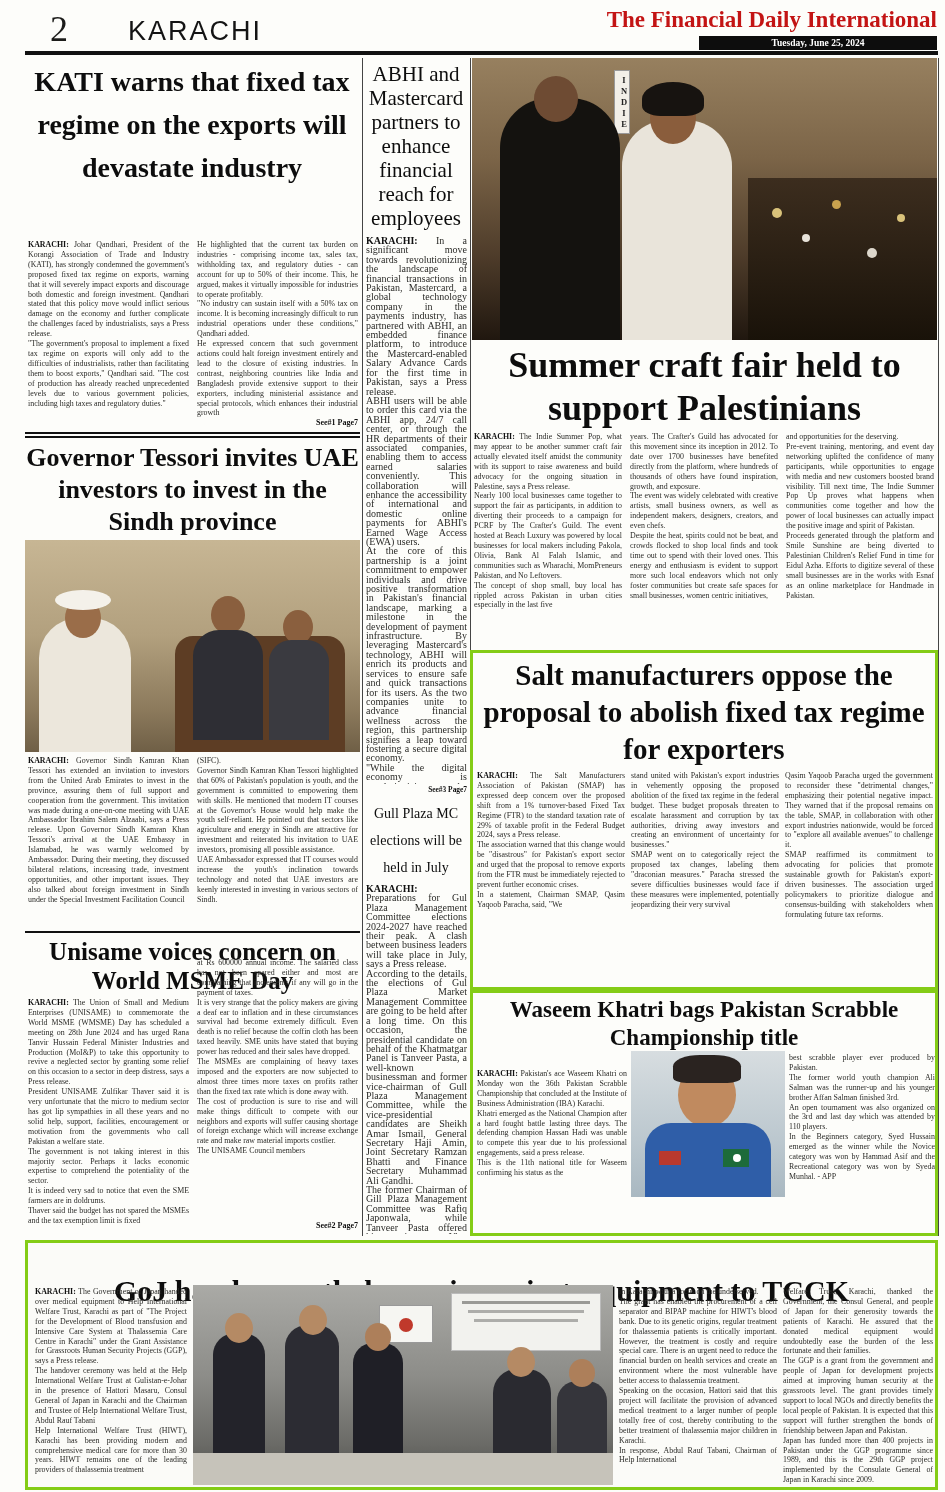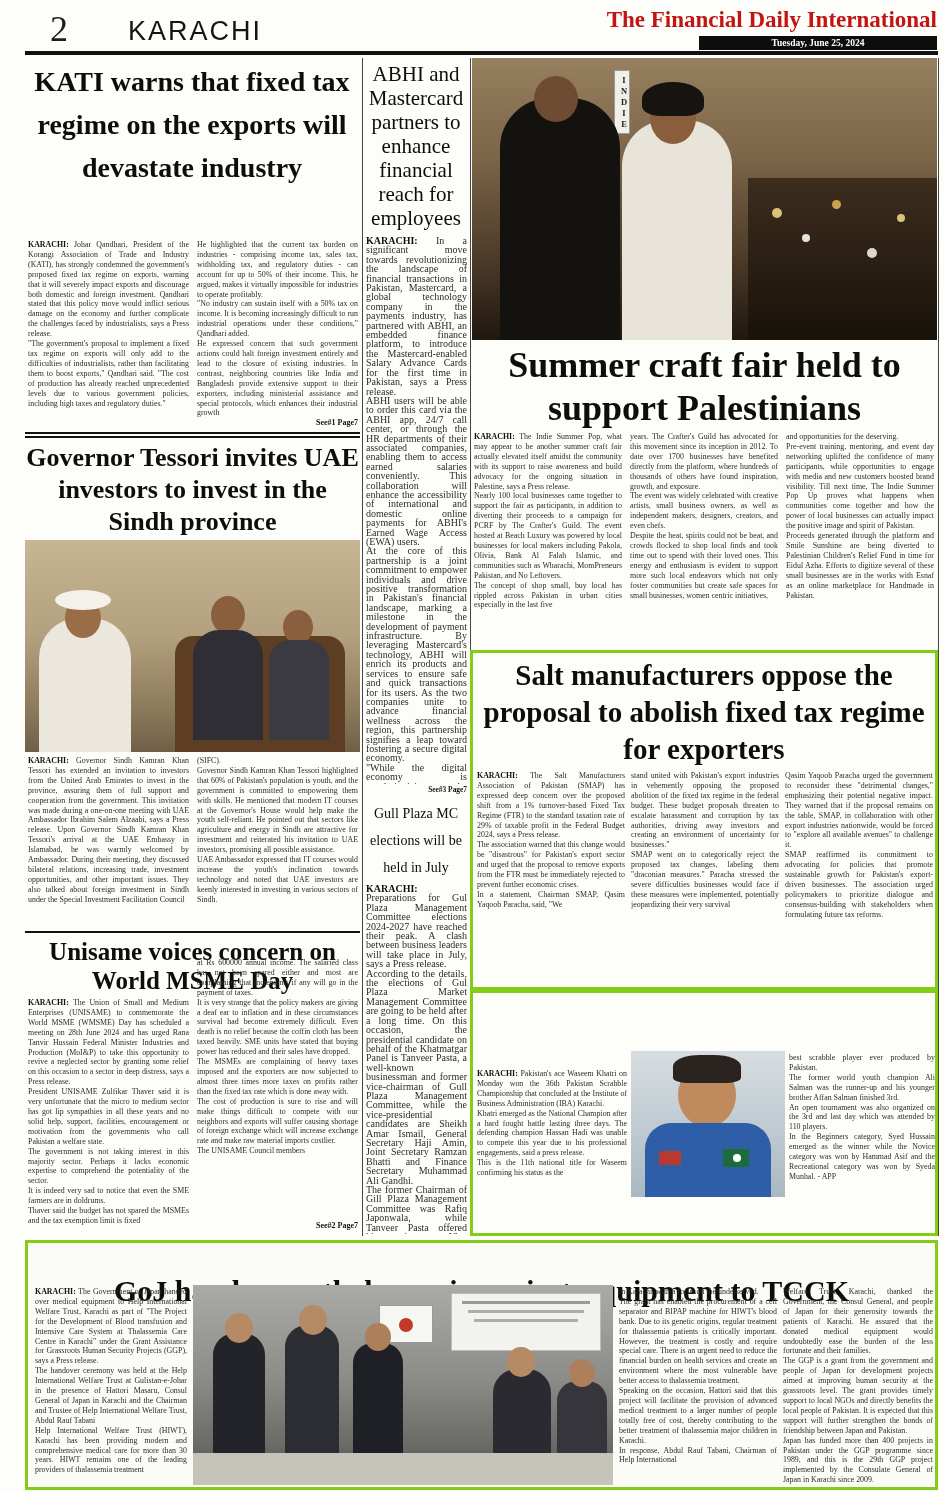--- a/index.html
+++ b/index.html
@@ -114,20 +114,21 @@
     <div class="abs body-text" style="left:4px; top:118px; width:148px; height:212px;"><span class="dateline">KARACHI: </span><span>The Salt Manufacturers Association of Pakistan (SMAP) has expressed deep concern over the proposed shift from a 1% turnover-based Fixed Tax Regime (FTR) to the standard taxation rate of 29% of taxable profit in the Federal Budget 2024, says a Press release.
 The association warned that this change would be "disastrous" for Pakistan's export sector and urged that the proposal to remove exports from the FTR must be immediately rejected to prevent further economic crises.
 In a statement, Chairman SMAP, Qasim Yaqoob Paracha, said, "We</span></div>
     <div class="abs body-text" style="left:158px; top:118px; width:148px; height:212px;">stand united with Pakistan's export industries in vehemently opposing the proposed abolition of the fixed tax regime in the federal budget. These budget proposals threaten to escalate harassment and corruption by tax authorities, driving away investors and creating an environment of uncertainty for businesses."
 SMAP went on to categorically reject the proposed tax changes, labeling them "draconian measures." Paracha stressed the severe difficulties businesses would face if these measures were implemented, potentially jeopardizing their very survival</div>
     <div class="abs body-text" style="left:312px; top:118px; width:148px; height:212px;">Qasim Yaqoob Paracha urged the government to reconsider these "detrimental changes," emphasizing their potential negative impact. They warned that if the proposal remains on the table, SMAP, in collaboration with other export industries nationwide, would be forced to "explore all available avenues" to challenge it.
 SMAP reaffirmed its commitment to advocating for policies that promote sustainable growth for Pakistan's export-driven businesses. The association urged policymakers to prioritize dialogue and consensus-building with stakeholders when formulating future tax reforms.</div>
   </div>
 
   <div class="abs box" style="left:470px; top:990px; width:468px; height:246px;">
+    <div class="abs headline" style="left:2px; top:3px; width:458px; font-size:23px; line-height:28px;">Waseem Khatri bags Pakistan Scrabble Championship title</div>
     <div class="abs body-text" style="left:4px; top:76px; width:150px; height:180px;"><span class="dateline">KARACHI: </span><span>Pakistan's ace Waseem Khatri on Monday won the 36th Pakistan Scrabble Championship that concluded at the Institute of Business Administration (IBA) Karachi.
 Khatri emerged as the National Champion after a hard fought battle lasting three days. The defending champion Hassan Hadi was unable to compete this year due to his professional engagements, said a press release.
 This is the 11th national title for Waseem confirming his status as the</span></div>
     <div class="abs photo" style="left:158px; top:58px; width:154px; height:146px; background:linear-gradient(180deg,#d7dde0 0%,#bcc8cf 60%,#a9b8c1 100%);">
       <div class="silhouette" style="left:47px; top:12px; width:58px; height:64px; background:#c08a5f; border-radius:50%;"></div>
       <div class="silhouette" style="left:42px; top:4px; width:68px; height:28px; background:#2a2320; border-radius:40% 40% 20% 20%;"></div>
       <div class="silhouette" style="left:14px; top:72px; width:126px; height:74px; background:#2f5ea8; border-radius:26px 26px 0 0;"></div>
       <div class="silhouette" style="left:92px; top:98px; width:26px; height:18px; background:#1d6b3a;"></div>
       <div class="dot" style="left:102px; top:103px; width:8px; height:8px; background:#fff;"></div>
       <div class="silhouette" style="left:28px; top:100px; width:22px; height:14px; background:#b8392e;"></div>

